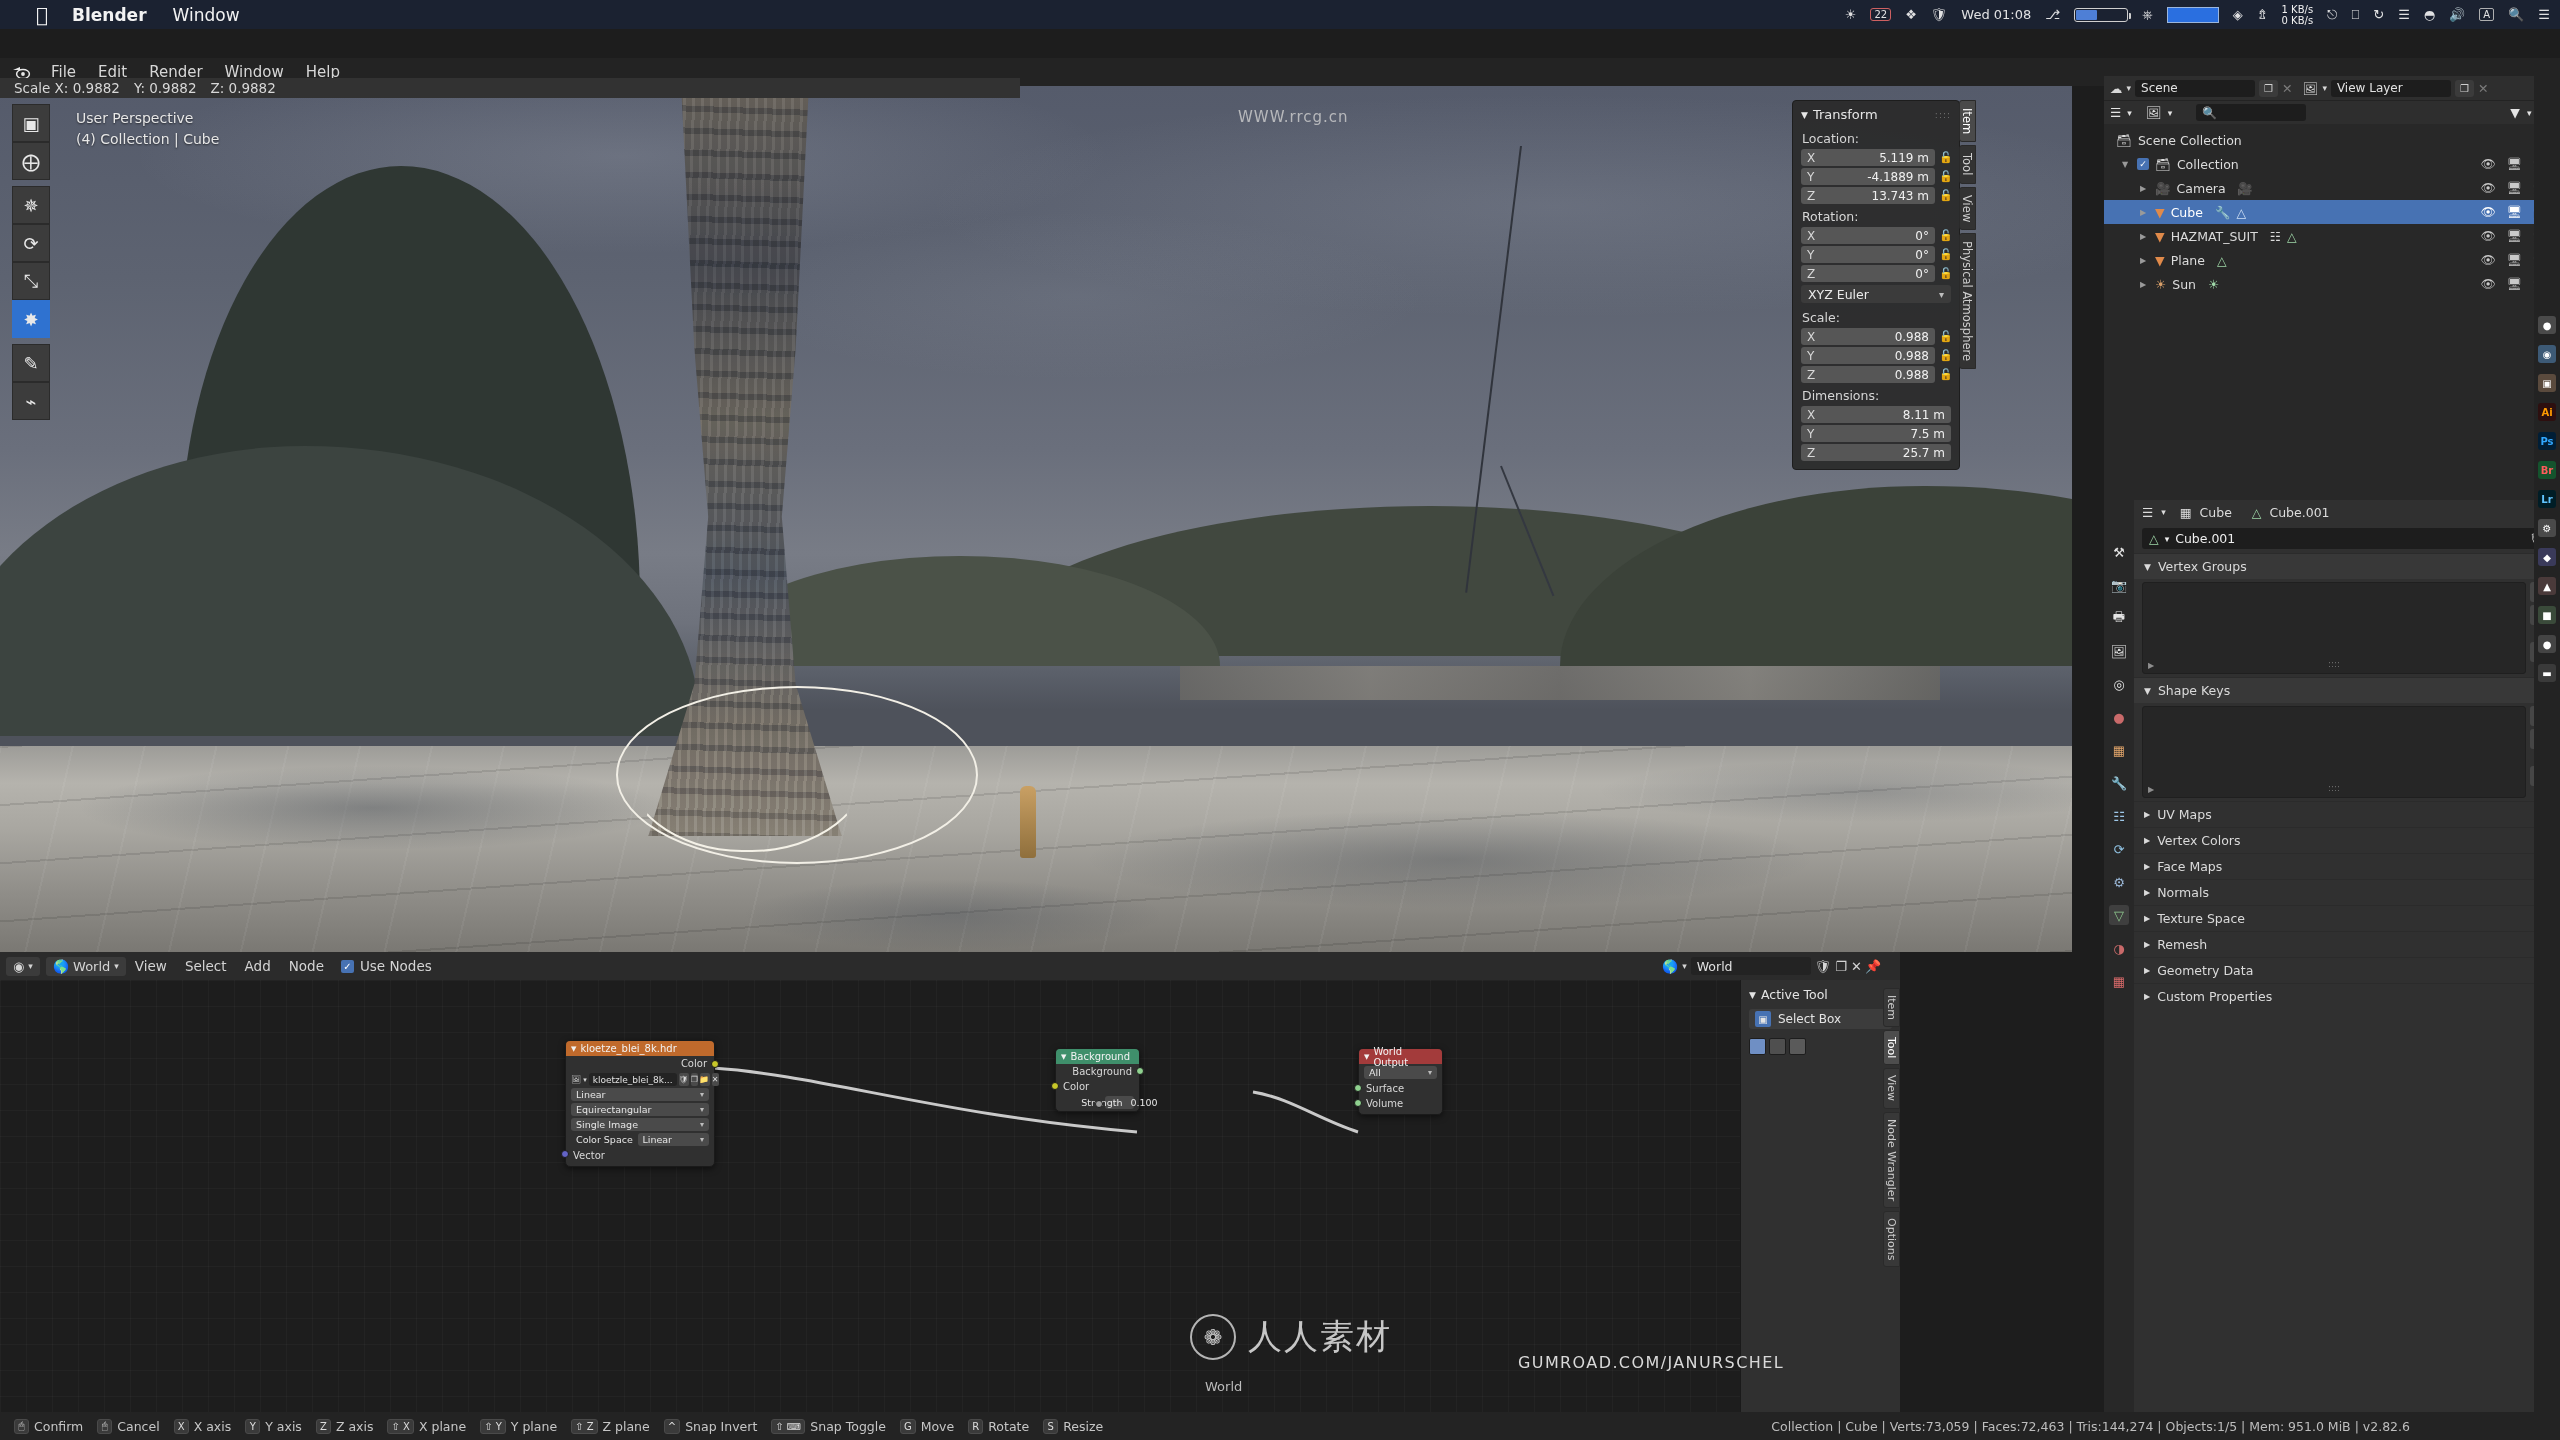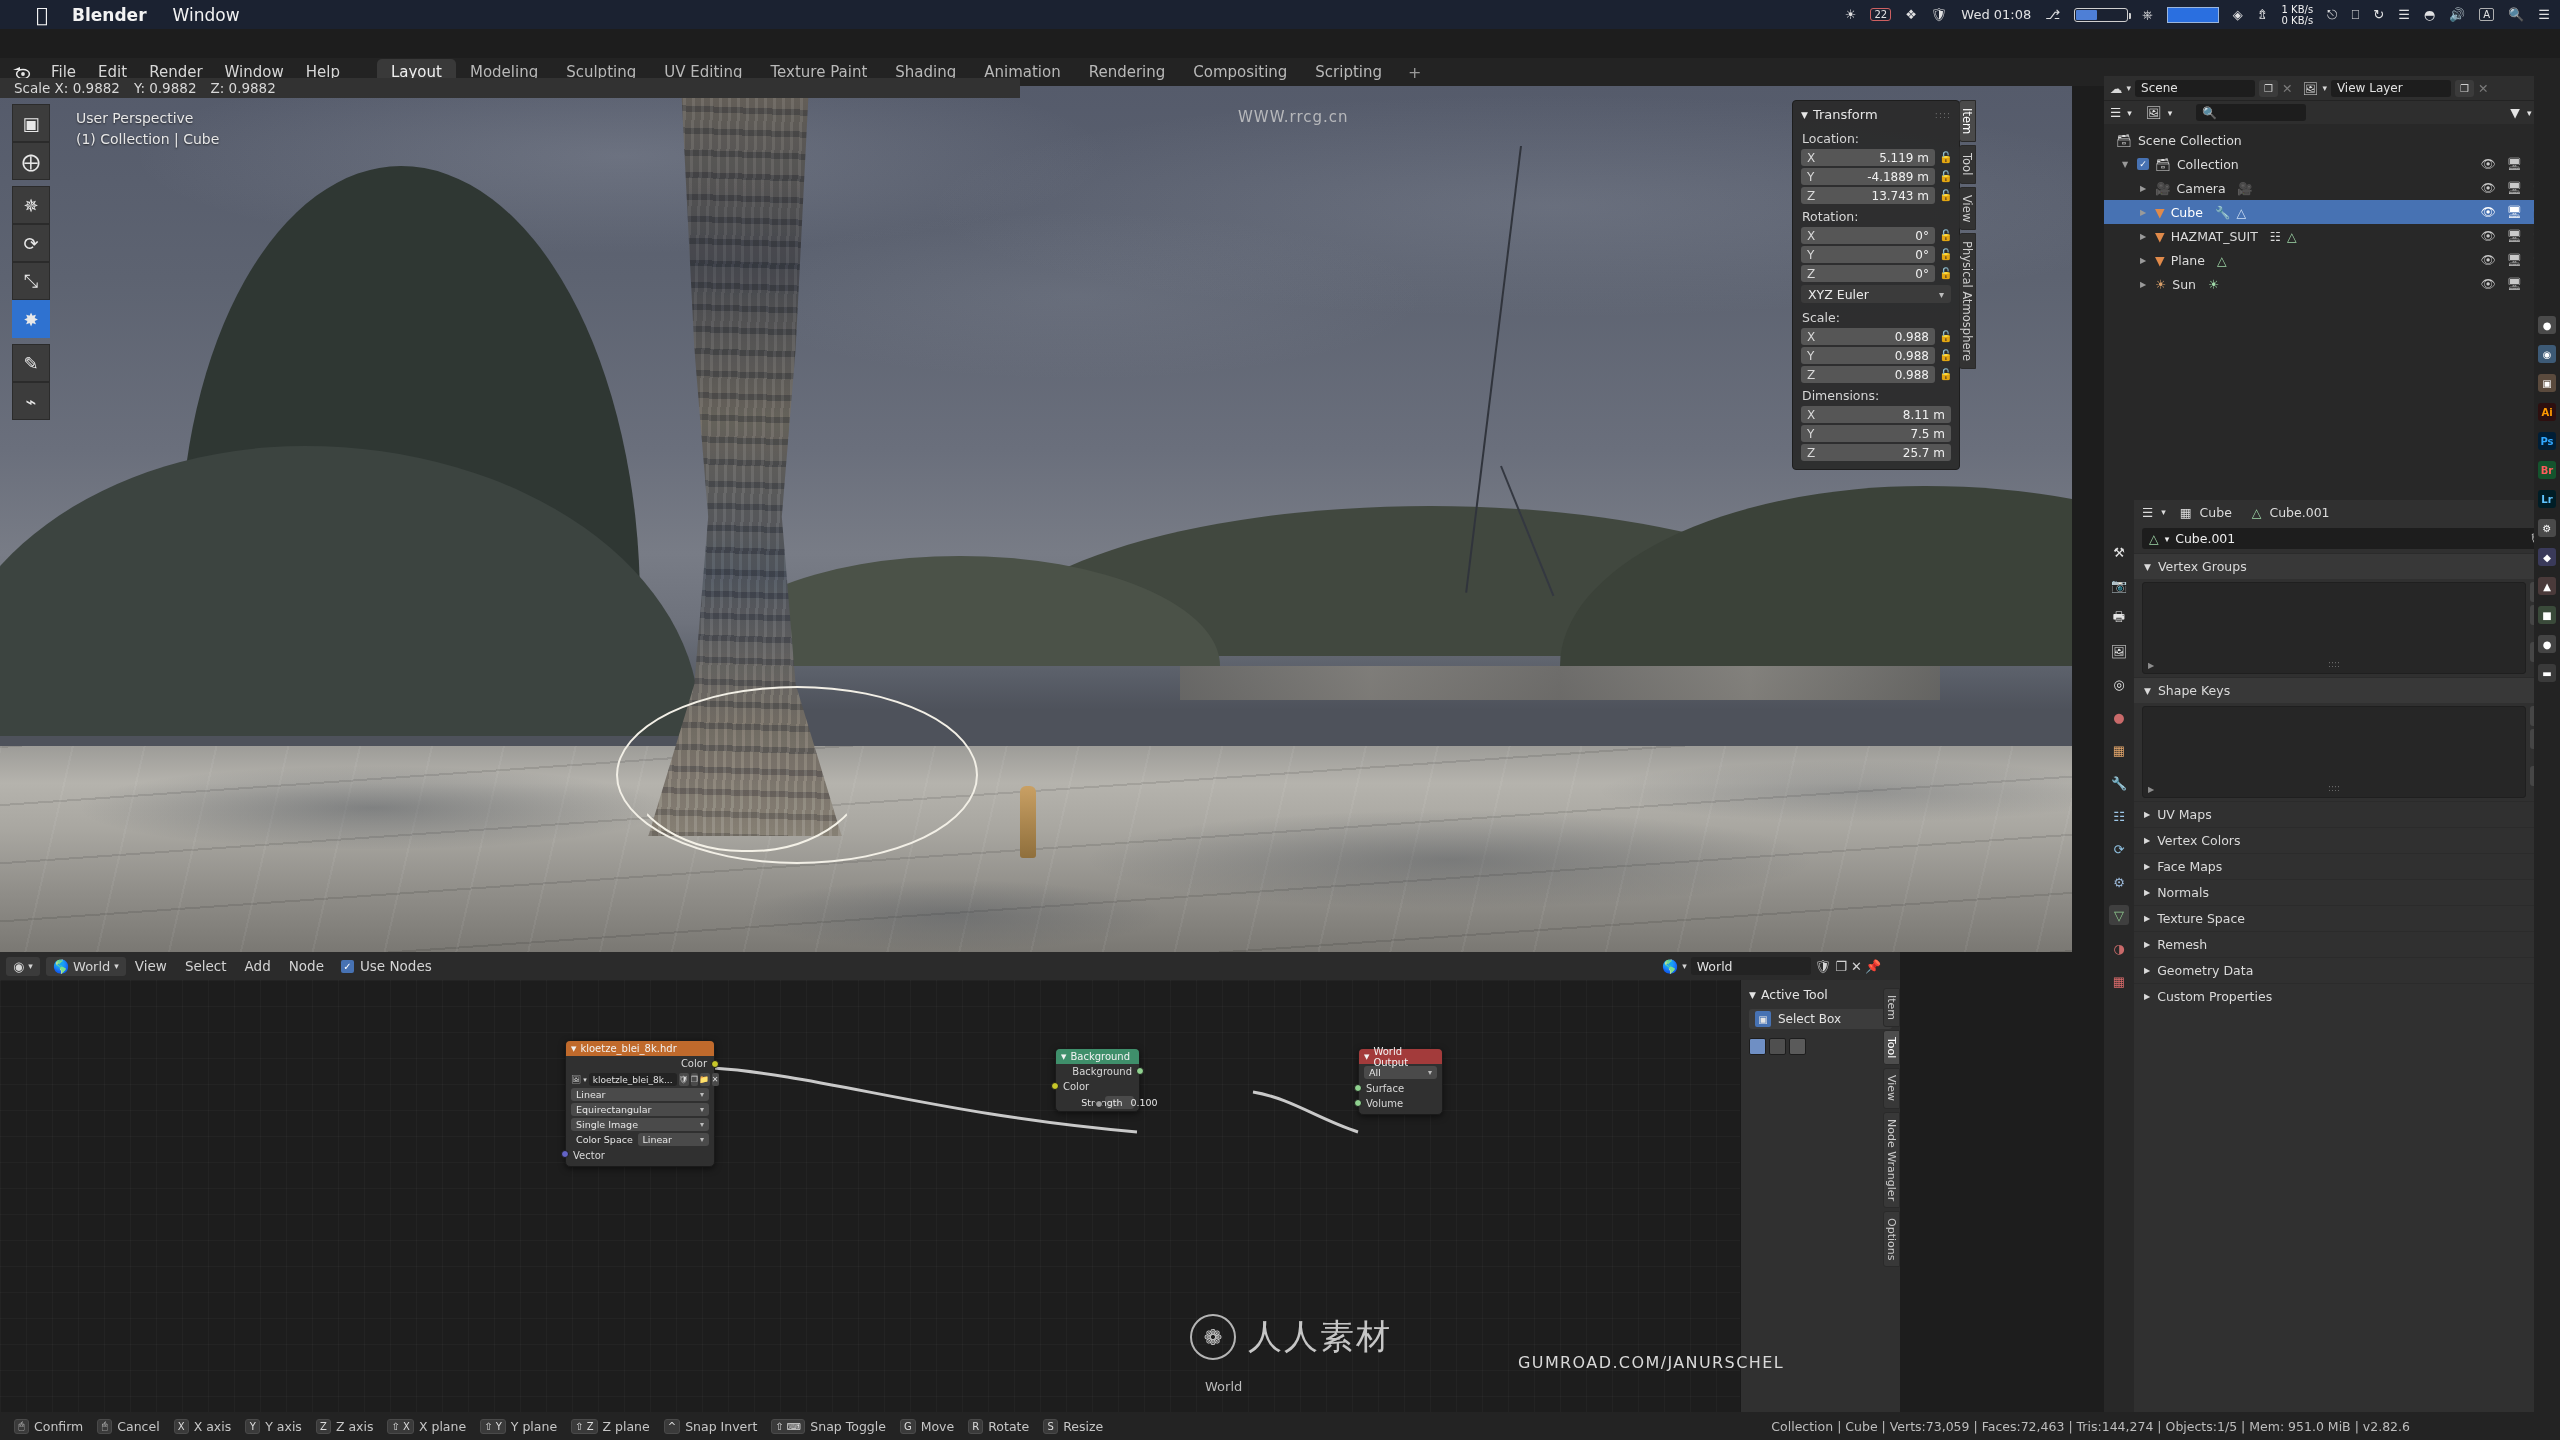--- a/index.html
+++ b/index.html
@@ -327,33 +327,20 @@
           <path d="M2 8 L9 5 L9 8 Z" fill="#e8e8e8"></path>
         </svg>
     </span>
     <div class="menus">
       <div>File</div>
       <div>Edit</div>
       <div>Render</div>
       <div>Window</div>
       <div>Help</div>
     </div>
-    <div class="wstabs">
-      <div class="tab active">Layout</div>
-      <div class="tab">Modeling</div>
-      <div class="tab">Sculpting</div>
-      <div class="tab">UV Editing</div>
-      <div class="tab">Texture Paint</div>
-      <div class="tab">Shading</div>
-      <div class="tab">Animation</div>
-      <div class="tab">Rendering</div>
-      <div class="tab">Compositing</div>
-      <div class="tab">Scripting</div>
-      <div class="plus">+</div>
-    </div>
   </div>
 
   <div class="scalerow">
     <span>Scale X: 0.9882</span>
     <span>Y: 0.9882</span>
     <span>Z: 0.9882</span>
   </div>
 
   <div class="viewport">
     <div class="sky"></div>
@@ -382,21 +369,21 @@
       <div class="vtool sep">✵</div>
       <div class="vtool">⟳</div>
       <div class="vtool">⤡</div>
       <div class="vtool on">✸</div>
       <div class="vtool sep">✎</div>
       <div class="vtool">⌁</div>
     </div>
 
     <div class="vinfo">
       <div>User Perspective</div>
-      <div>(1) Collection | Cube</div>
+      <div>(4) Collection | Cube</div>
     </div>
 
     <div class="npanel">
       <div class="nphead">
         <span style="font-size:9px;">▼</span>
         <span>Transform</span>
         <span class="grip">::::</span>
       </div>
       <div class="nplabel">Location:</div>
       <div class="nrow">

